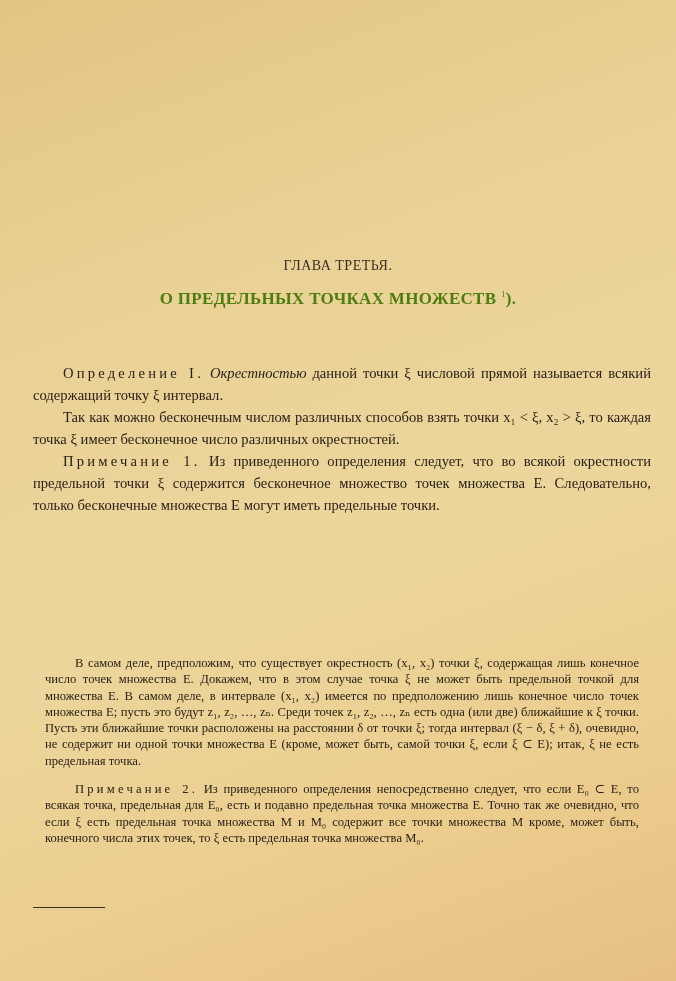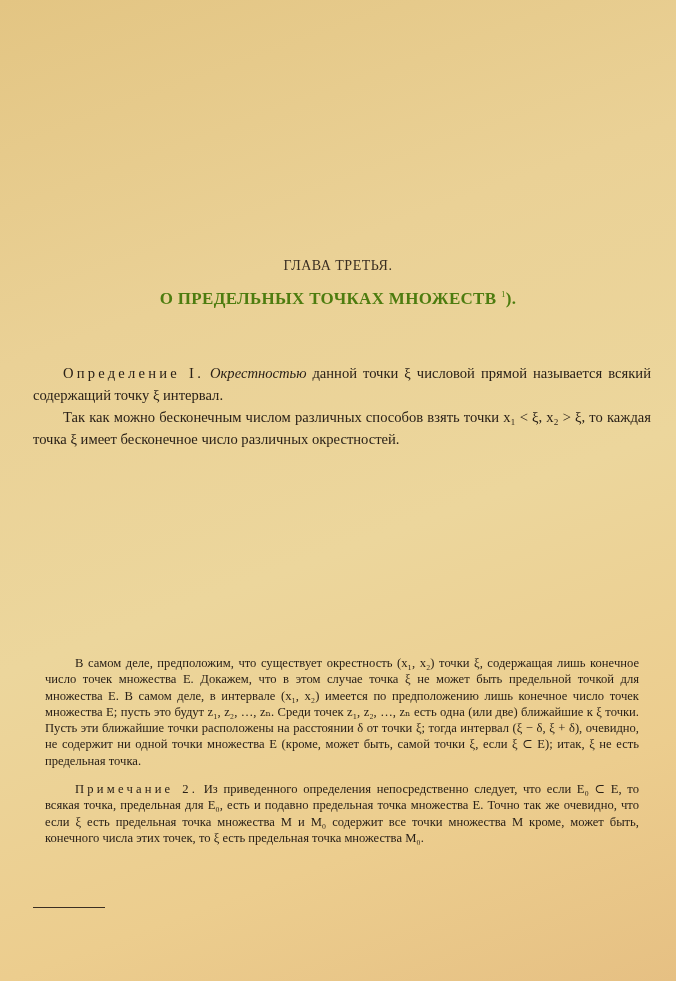--- a/index.html
+++ b/index.html
@@ -57,20 +57,23 @@
     <sup>1</sup><span>).</span>
   </div>
 
 
   <div class="body big" style="top:362px;">
     <p>
       <span class="spaced">Определение I.</span>
       <i>Окрестностью</i><span> данной точки ξ числовой прямой называется всякий содержащий точку ξ интервал.</span>
     </p>
     <p>Так как можно бесконечным числом различных способов взять точки x₁ &lt; ξ, x₂ &gt; ξ, то каждая точка ξ имеет бесконечное число различных окрестностей.</p>
+    <p>
+      <span class="spaced">Примечание 1.</span><span> Из приведенного определения следует, что во всякой окрестности предельной точки ξ содержится бесконечное множество точек множества E. Следовательно, только бесконечные множества E могут иметь предельные точки.</span>
+    </p>
   </div>
 
   <div class="body small" style="top:643px;">
     <p>В самом деле, предположим, что существует окрестность (x₁, x₂) точки ξ, содержащая лишь конечное число точек множества E. Докажем, что в этом случае точка ξ не может быть предельной точкой для множества E. В самом деле, в интервале (x₁, x₂) имеется по предположению лишь конечное число точек множества E; пусть это будут z₁, z₂, …, zₙ. Среди точек z₁, z₂, …, zₙ есть одна (или две) ближайшие к ξ точки. Пусть эти ближайшие точки расположены на расстоянии δ от точки ξ; тогда интервал (ξ − δ, ξ + δ), очевидно, не содержит ни одной точки множества E (кроме, может быть, самой точки ξ, если ξ ⊂ E); итак, ξ не есть предельная точка.</p>
     <p style="margin-top:7px;">
       <span class="spaced">Примечание 2.</span><span> Из приведенного определения непосредственно следует, что если E₀ ⊂ E, то всякая точка, предельная для E₀, есть и подавно предельная точка множества E. Точно так же очевидно, что если ξ есть предельная точка множества M и M₀ содержит все точки множества M кроме, может быть, конечного числа этих точек, то ξ есть предельная точка множества M₀.</span>
     </p>
   </div>
 
   <div class="rule"></div>

